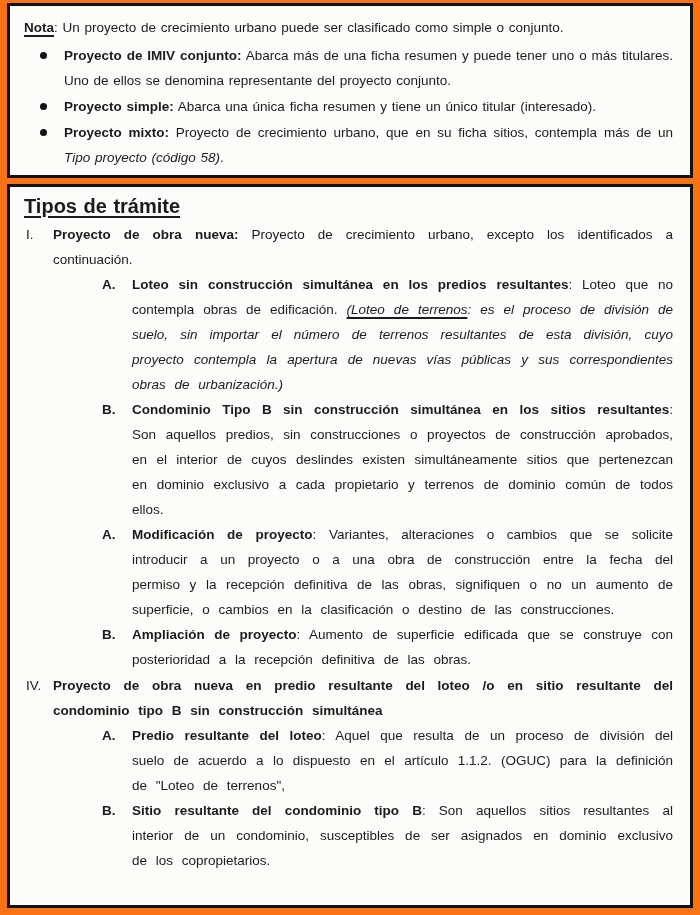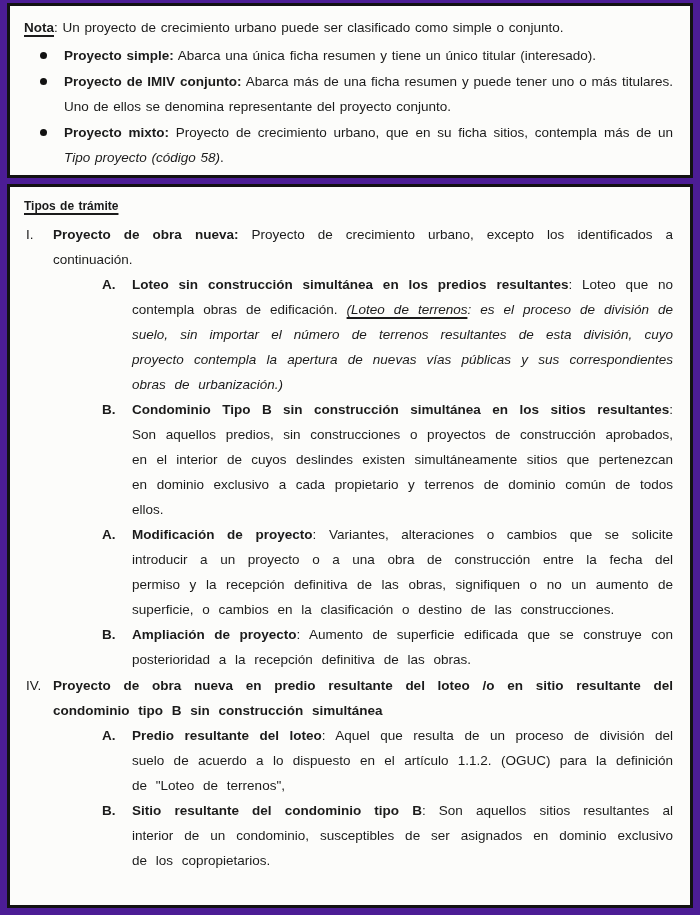--- a/index.html
+++ b/index.html
@@ -3,21 +3,21 @@
 <meta charset="utf-8">
 <style>
   html, body {
     margin: 0; padding: 0;
     width: 700px; height: 915px;
     overflow: hidden;
     background: #f5f5f2;
     font-family: "Liberation Sans", sans-serif;
     color: #1b1b1b;
   }
-  .page { position: relative; width: 700px; height: 915px; background: #4c1d95; }
+  .page { position: relative; width: 700px; height: 915px; background: #f97316; }
   .box {
     position: absolute;
     left: 7px; width: 686px;
     background: #fcfcfa;
     border: 3px solid #121212;
     box-sizing: border-box;
     overflow: hidden;
   }
   .box-nota {
     top: 3px; height: 175px;
@@ -37,21 +37,21 @@
   .i { font-style: italic; }
   .u { text-decoration: underline; text-underline-offset: 3px; text-decoration-thickness: 1.5px; }
   .row { display: flex; align-items: flex-start; }
   
   .bullet-cell { flex: 0 0 24px; margin-left: 16px; position: relative; height: 25px; }
   .dot { position: absolute; top: 9px; left: 0; width: 7px; height: 7px; background: #111; border-radius: 50%; }
   .nota-intro { margin-bottom: 3px; }
   .bullet-row { margin-bottom: 1px; }
   
   .heading {
-    font-size: 12px; font-weight: bold;
+    font-size: 20px; font-weight: bold;
     line-height: 25px; margin: 0 0 3px 0;
     word-spacing: 1px;
   }
   .lvl1 { margin-top: 1px; }
   .marker { flex: 0 0 27px; margin-left: 2px; word-spacing: 0; }
   .lvl2 { margin-left: 78px; }
   .marker2 { flex: 0 0 30px; font-weight: bold; word-spacing: 0; }
   .text { flex: 1 1 auto; min-width: 0; }
 </style>
 </head>
@@ -59,28 +59,28 @@
 
 <div class="page">
 
   <section class="box box-nota">
     <p class="para just nota-intro"><span class="b u">Nota</span><span>: Un proyecto de crecimiento urbano puede ser clasificado como simple o conjunto.</span></p>
 
     <div class="row bullet-row">
       <span class="bullet-cell">
           <span class="dot"></span>
         </span>
-      <div class="text just"><span class="b">Proyecto simple:</span><span> Abarca una única ficha resumen y tiene un único titular (interesado).</span></div>
+      <div class="text just"><span class="b">Proyecto de IMIV conjunto:</span><span> Abarca más de una ficha resumen y puede tener uno o más titulares. Uno de ellos se denomina representante del proyecto conjunto.</span></div>
     </div>
 
     <div class="row bullet-row">
       <span class="bullet-cell">
           <span class="dot"></span>
         </span>
-      <div class="text just"><span class="b">Proyecto de IMIV conjunto:</span><span> Abarca más de una ficha resumen y puede tener uno o más titulares. Uno de ellos se denomina representante del proyecto conjunto.</span></div>
+      <div class="text just"><span class="b">Proyecto simple:</span><span> Abarca una única ficha resumen y tiene un único titular (interesado).</span></div>
     </div>
 
     <div class="row bullet-row">
       <span class="bullet-cell">
           <span class="dot"></span>
         </span>
       <div class="text just"><span class="b">Proyecto mixto:</span><span> Proyecto de crecimiento urbano, que en su ficha sitios, contempla más de un </span><span class="i">Tipo proyecto (código 58)</span><span>.</span></div>
     </div>
   </section>
 

